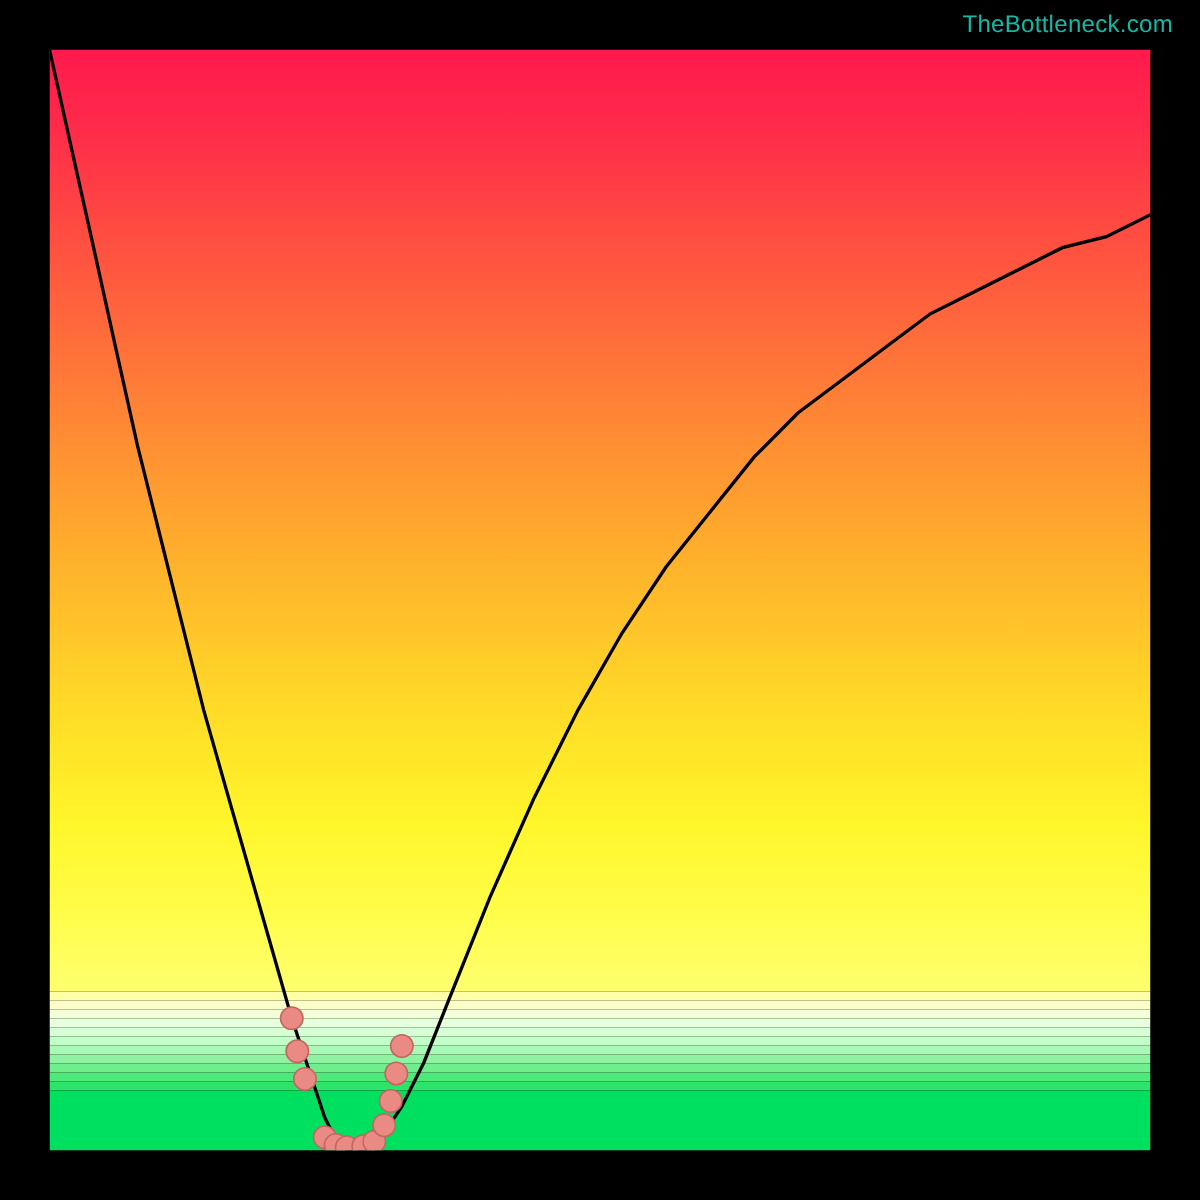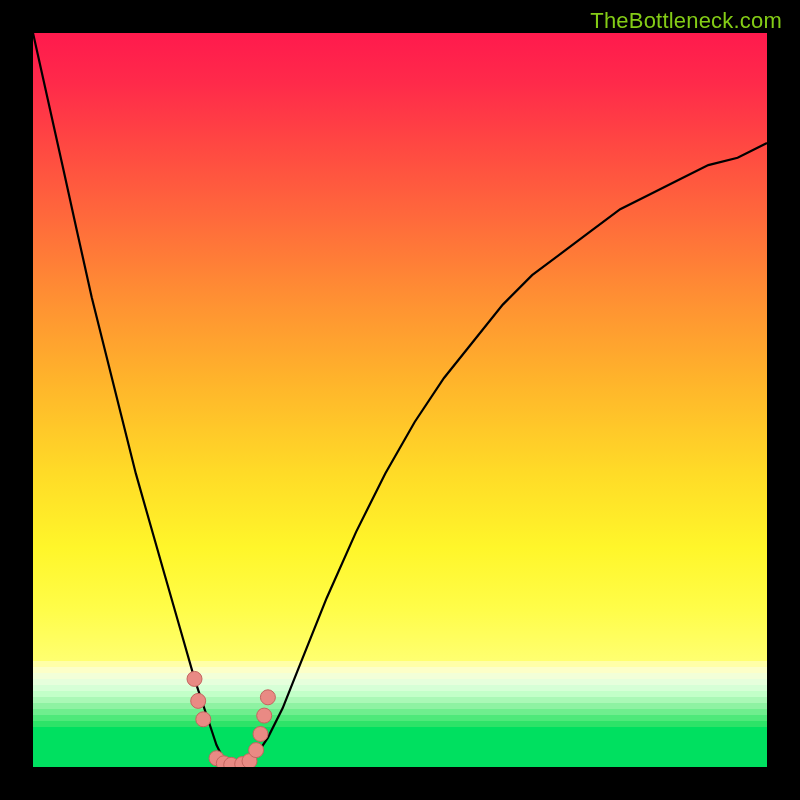--- a/index.html
+++ b/index.html
@@ -54,22 +54,22 @@
     top: 628px;
     bottom: 0;
     display: flex;
     flex-direction: column;
   }
   .gradient .bands > div { flex: 0 0 auto; width: 100%; }
   .watermark {
     position: absolute;
     top: 8px;
     right: 18px;
-    color: #84cc16;
-    font-size: 22px;
+    color: #14b8a6;
+    font-size: 16px;
     font-weight: 500;
     letter-spacing: 0.2px;
     user-select: none;
   }
   svg.overlay {
     position: absolute;
     inset: 0;
     width: 734px;
     height: 734px;
     pointer-events: none;

